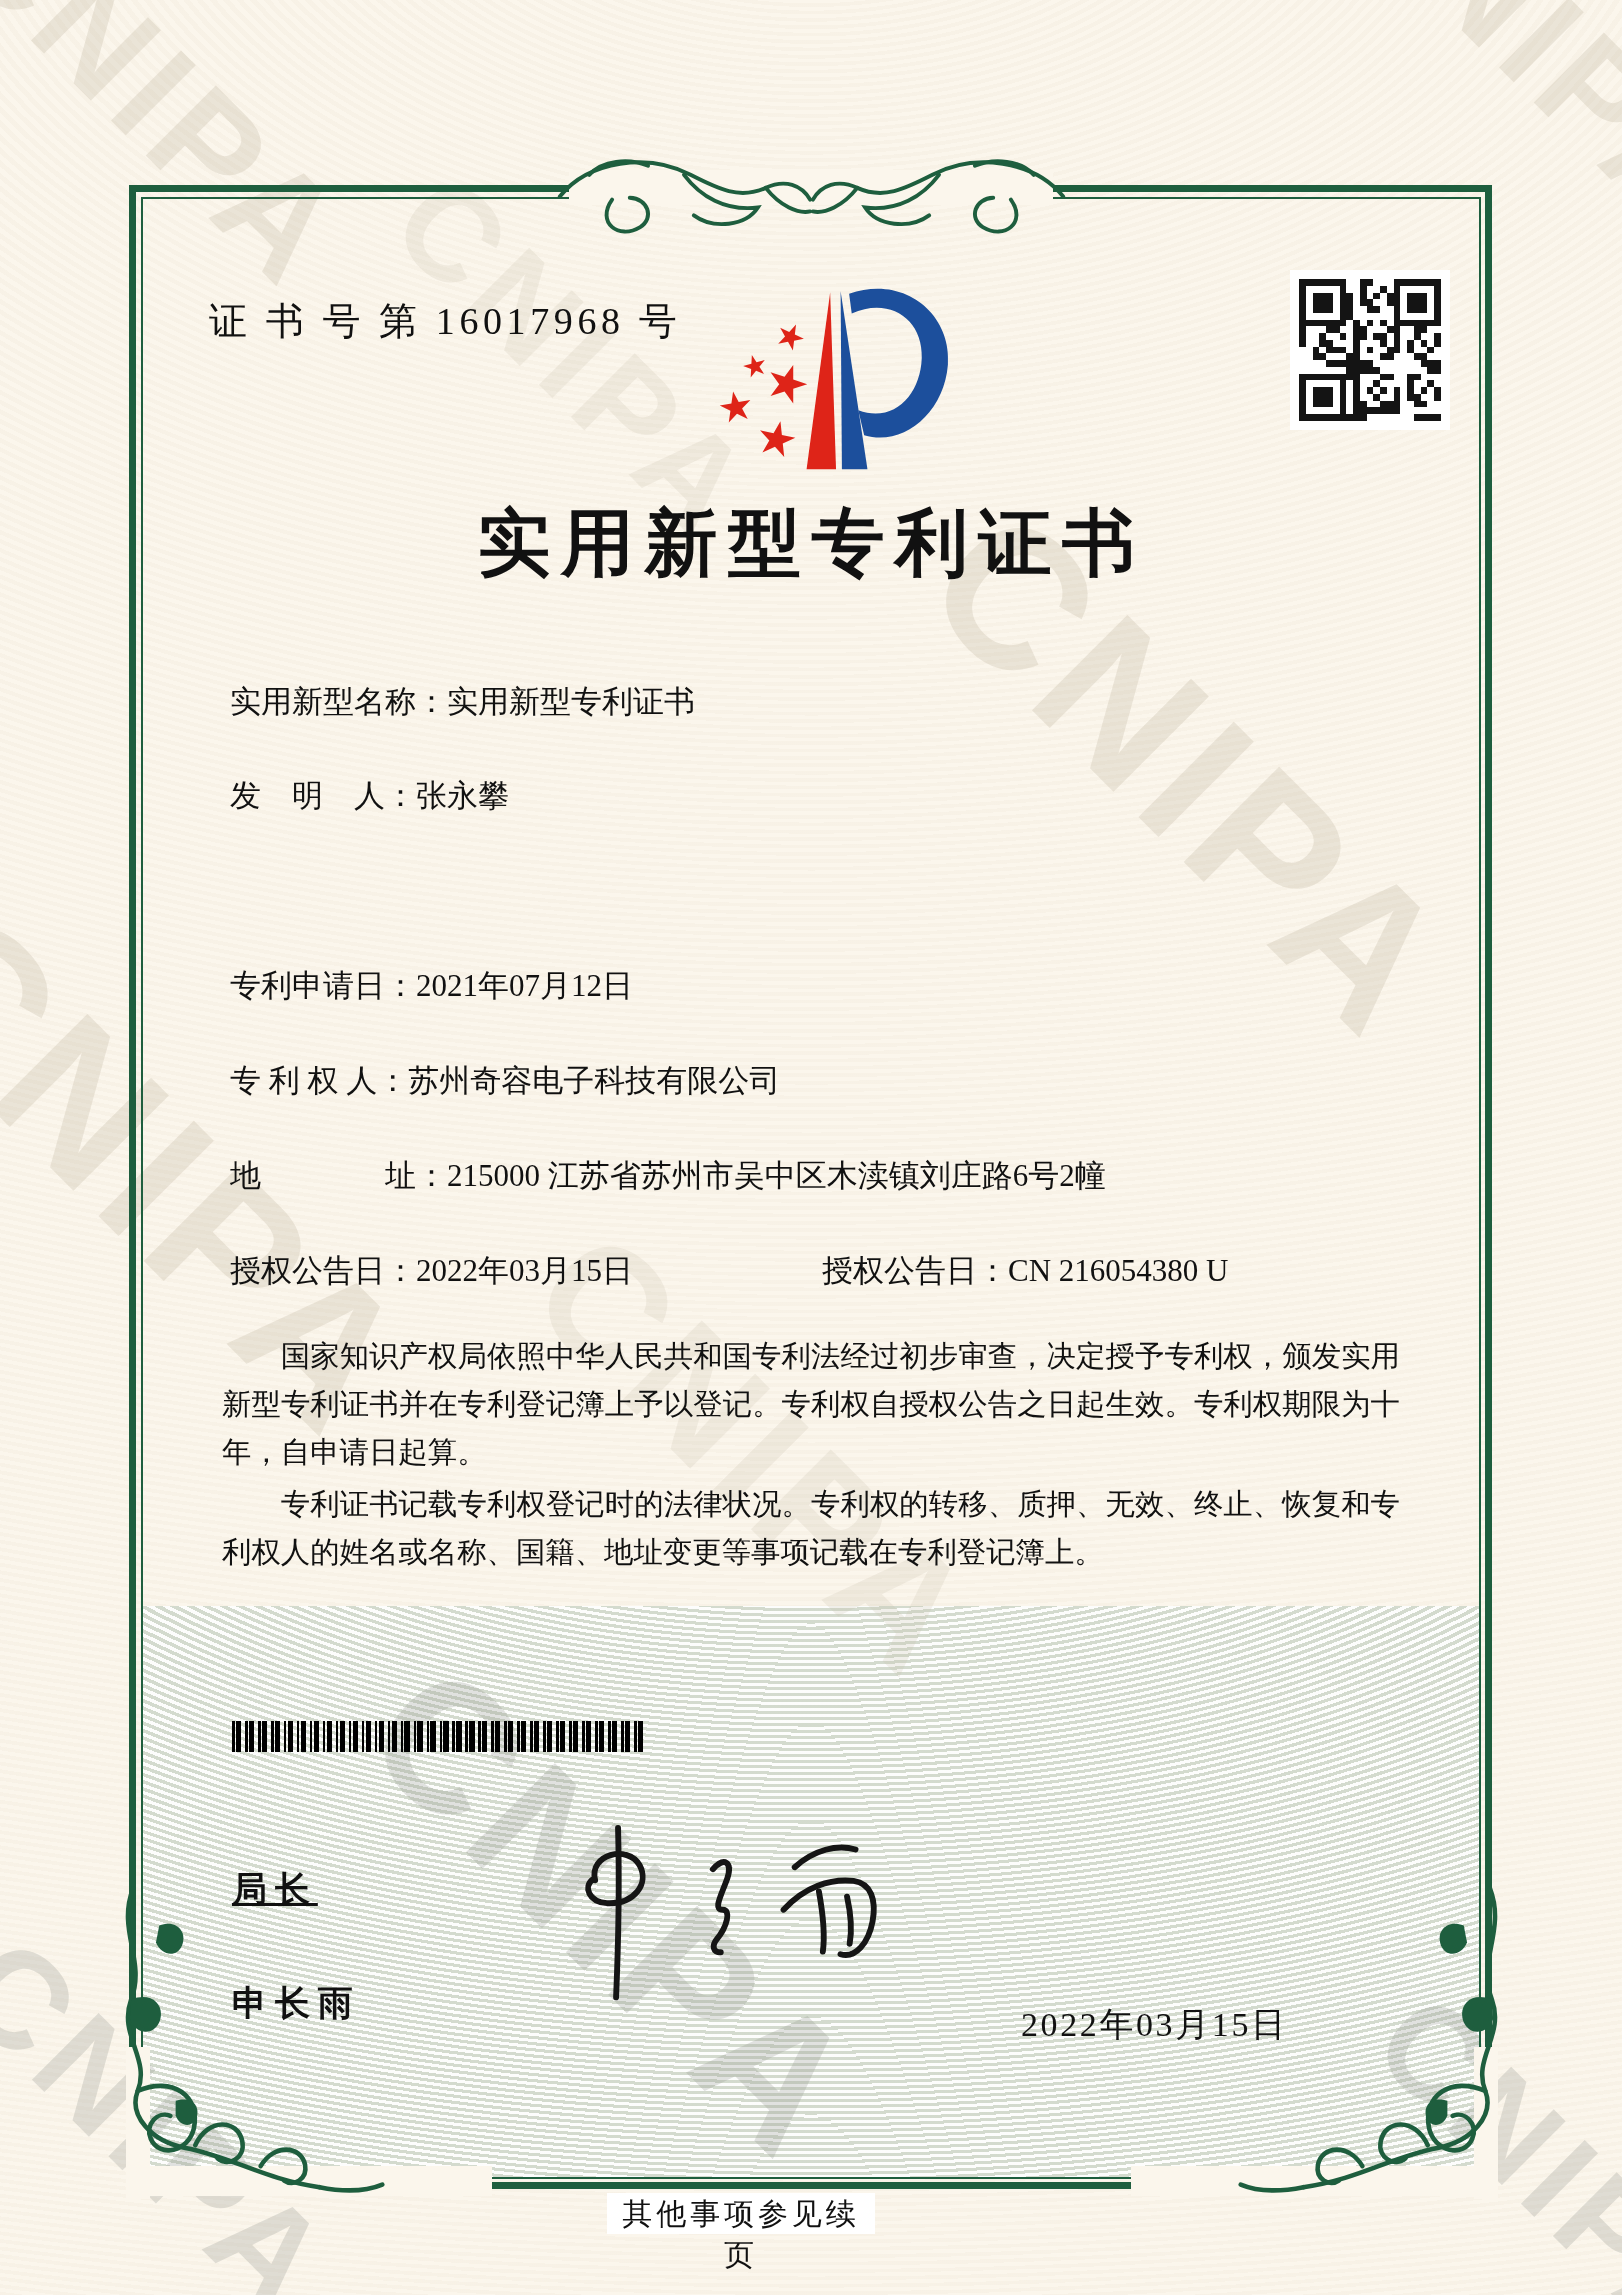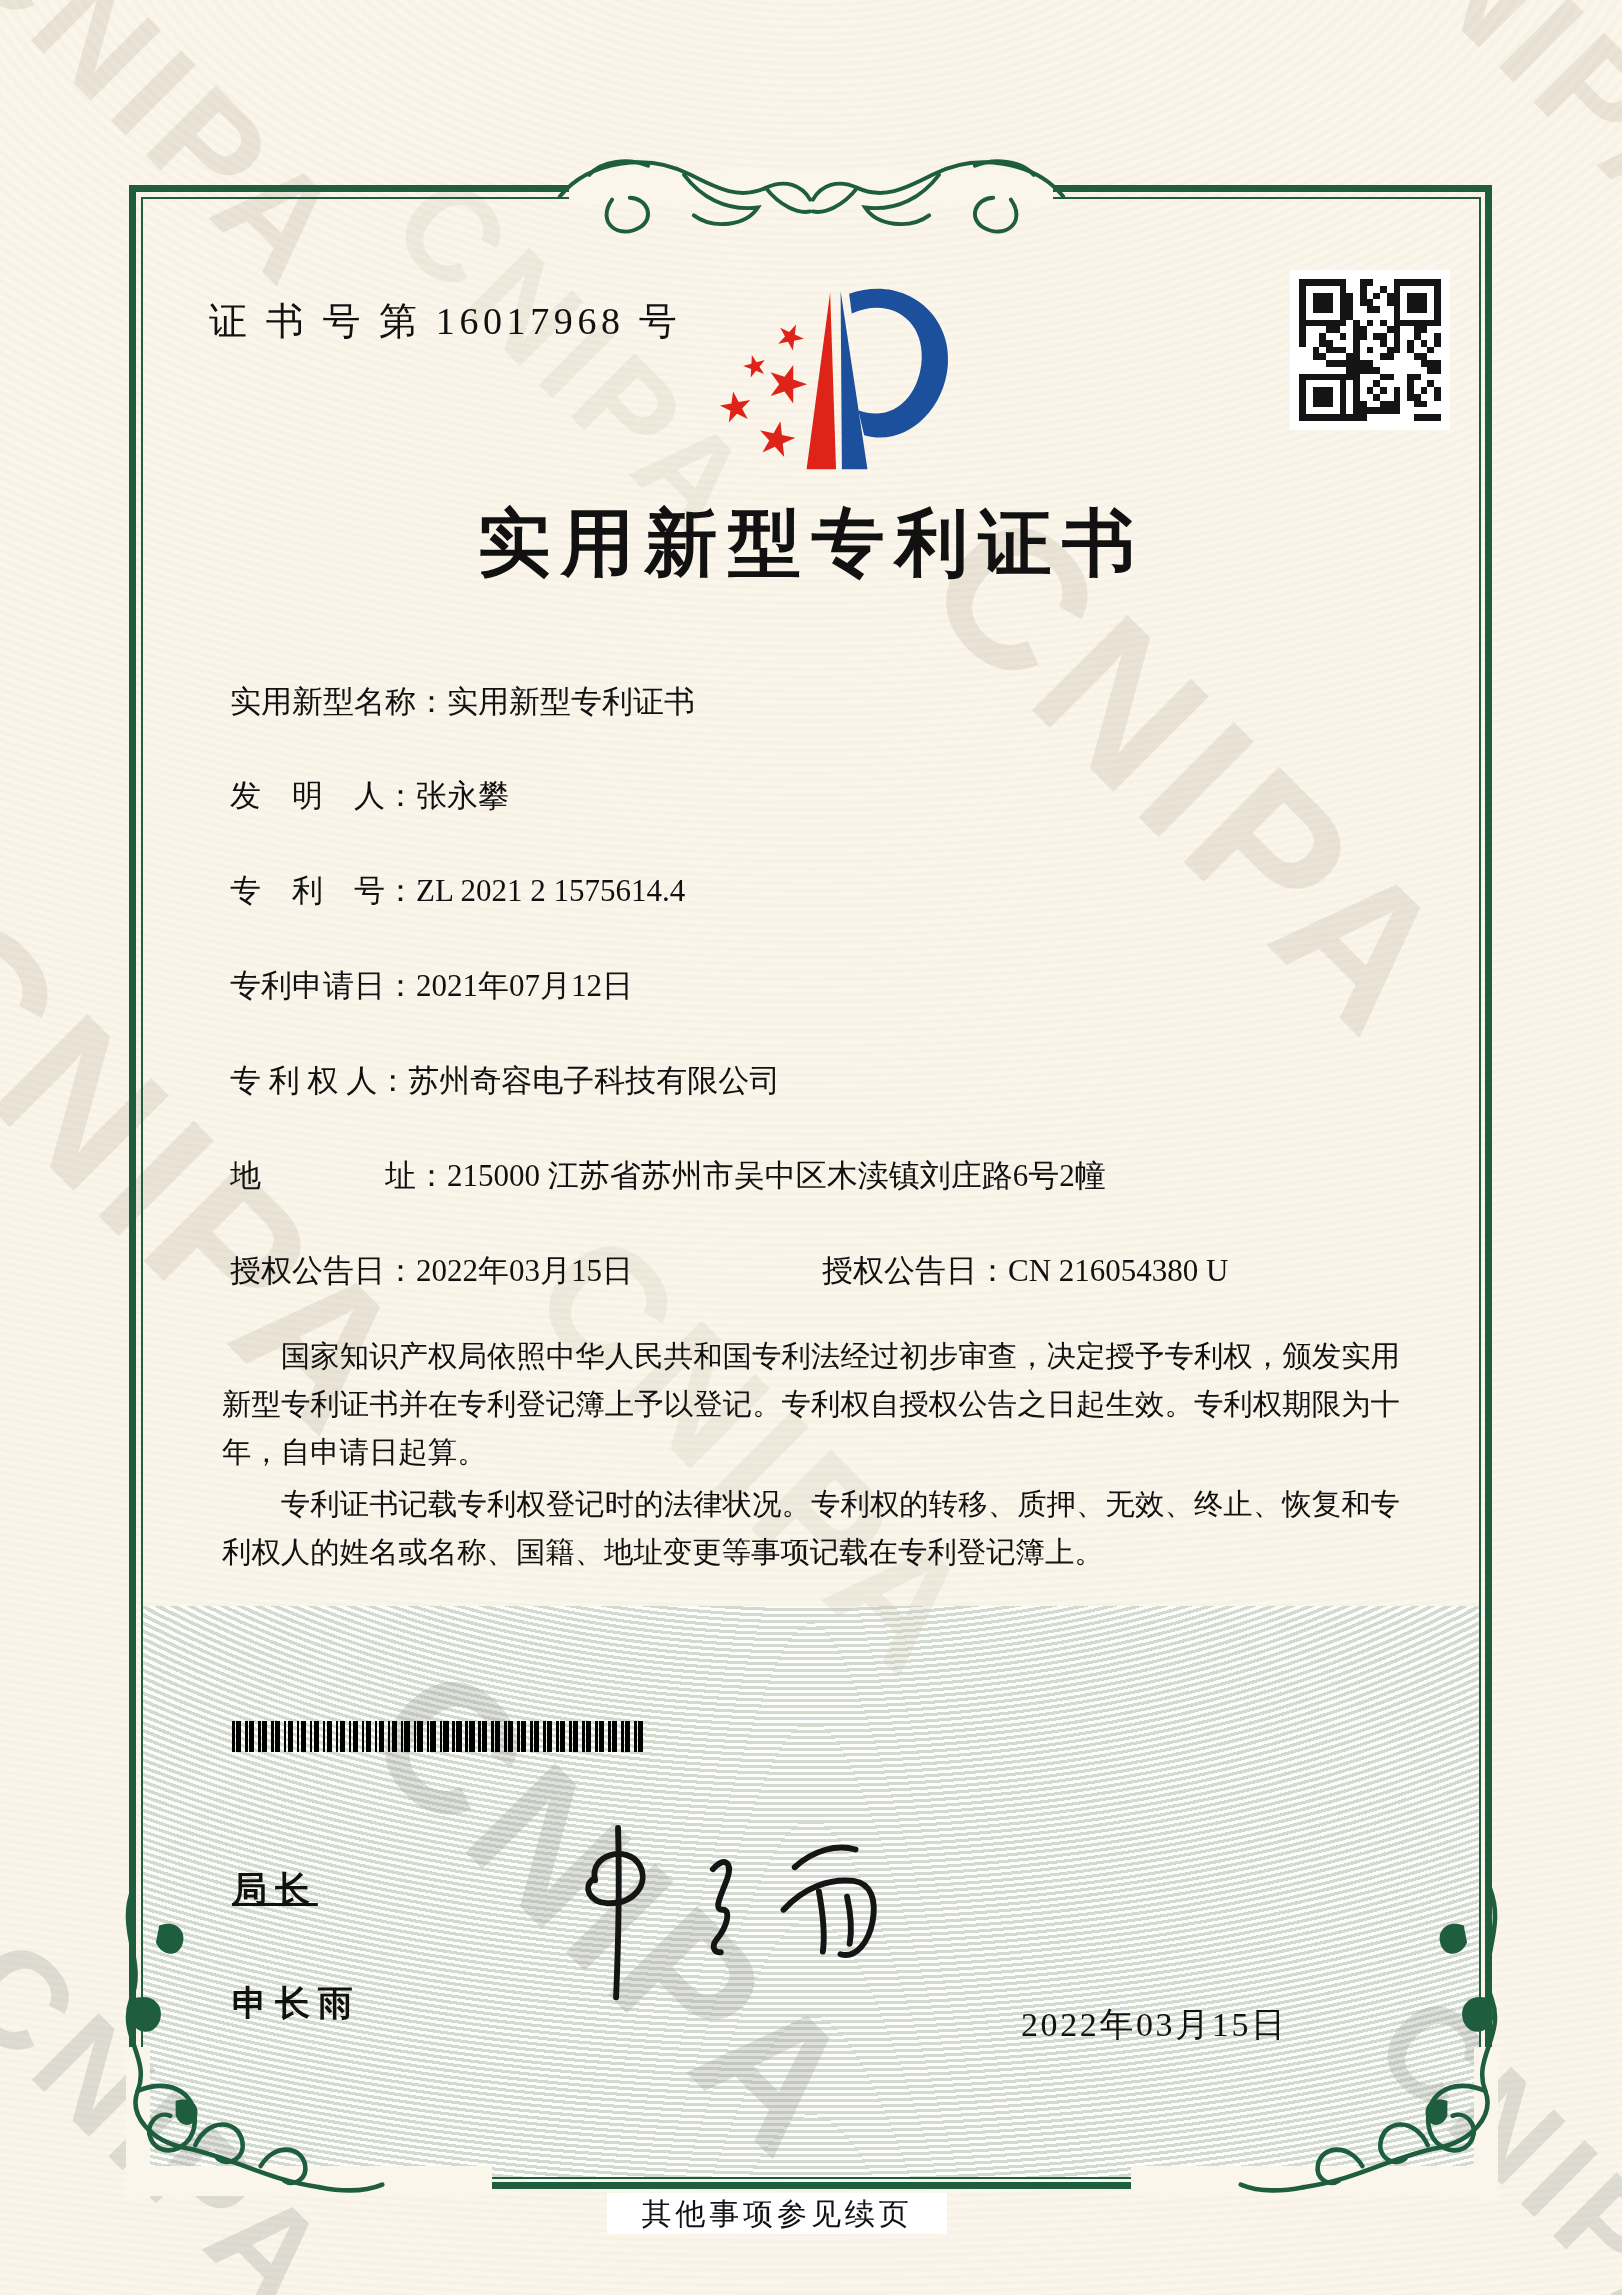--- a/index.html
+++ b/index.html
@@ -50,21 +50,21 @@
   
   .sig-role,.sig-name{position:absolute;left:232px;font-size:35px;z-index:5;
       font-family:"Liberation Sans","DejaVu Sans",sans-serif;font-weight:600;letter-spacing:7.9px;}
   .sig-role{top:1866px;text-decoration:underline;}
   .sig-name{top:1980px;}
   .sig-svg{position:absolute;left:497px;top:1818px;z-index:5;}
   .sig-date{position:absolute;left:1021px;top:2002px;font-size:34px;letter-spacing:2.6px;z-index:5;}
   
   .page-info{position:absolute;left:0;right:0;top:2106px;text-align:center;font-size:27.5px;
       letter-spacing:2.6px;z-index:5;}
-  .cont-strip{position:absolute;left:607px;top:2193px;width:340px;height:41px;background:#fff;
+  .cont-strip{position:absolute;left:607px;top:2193px;width:268px;height:41px;background:#fff;
       z-index:5;text-align:center;line-height:41px;font-size:30px;letter-spacing:3.9px;}
 </style>
 </head>
 <body>
 
 <div class="page">
 
   <div class="green-band"></div>
 
   <span class="wm" style="left:-92px;top:6.5px;font-size:144px;">CNIPA</span>
@@ -589,23 +589,20 @@
       </div>
   </div>
 
   <div class="title">实用新型专利证书</div>
 
   <div class="field-row" style="top:681px">
     <span>实用新型名称：</span><span>实用新型专利证书</span>
   </div>
   <div class="field-row" style="top:775px">
     <span>发　明　人：</span><span>张永攀</span>
-  </div>
-  <div class="field-row" style="top:870px">
-    <span>专　利　号：</span><span>ZL 2021 2 1575614.4</span>
   </div>
   <div class="field-row" style="top:965px">
     <span>专利申请日：</span><span>2021年07月12日</span>
   </div>
   <div class="field-row" style="top:1060px">
     <span>专 利 权 人：</span><span>苏州奇容电子科技有限公司</span>
   </div>
   <div class="field-row" style="top:1155px">
     <span>地　　　　址：</span><span>215000 江苏省苏州市吴中区木渎镇刘庄路6号2幢</span>
   </div>

